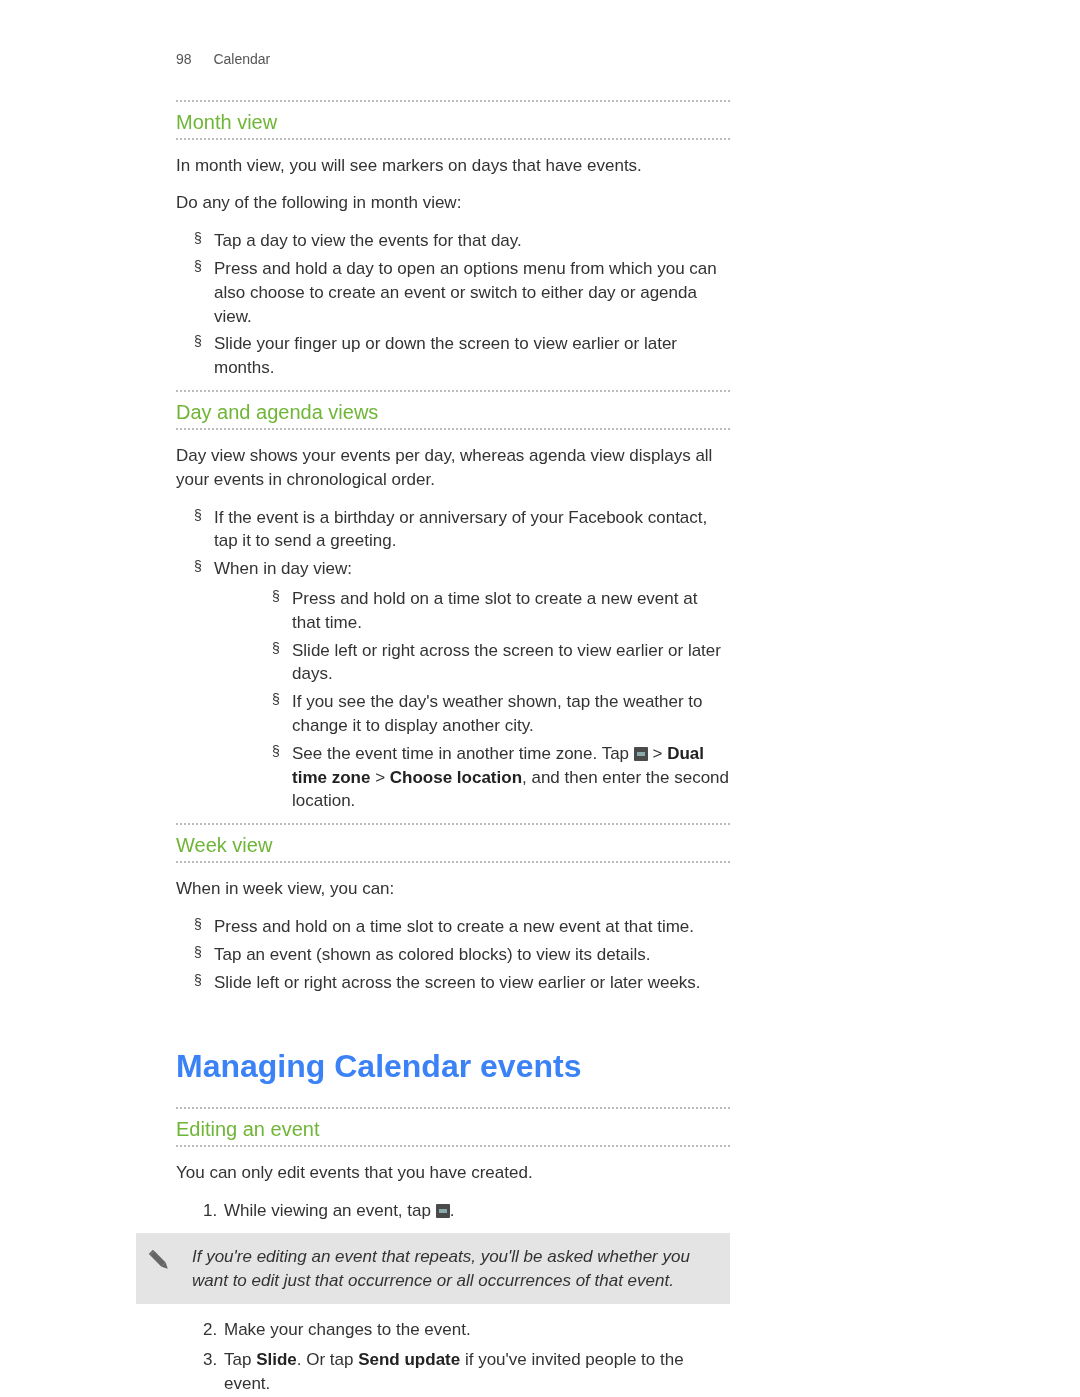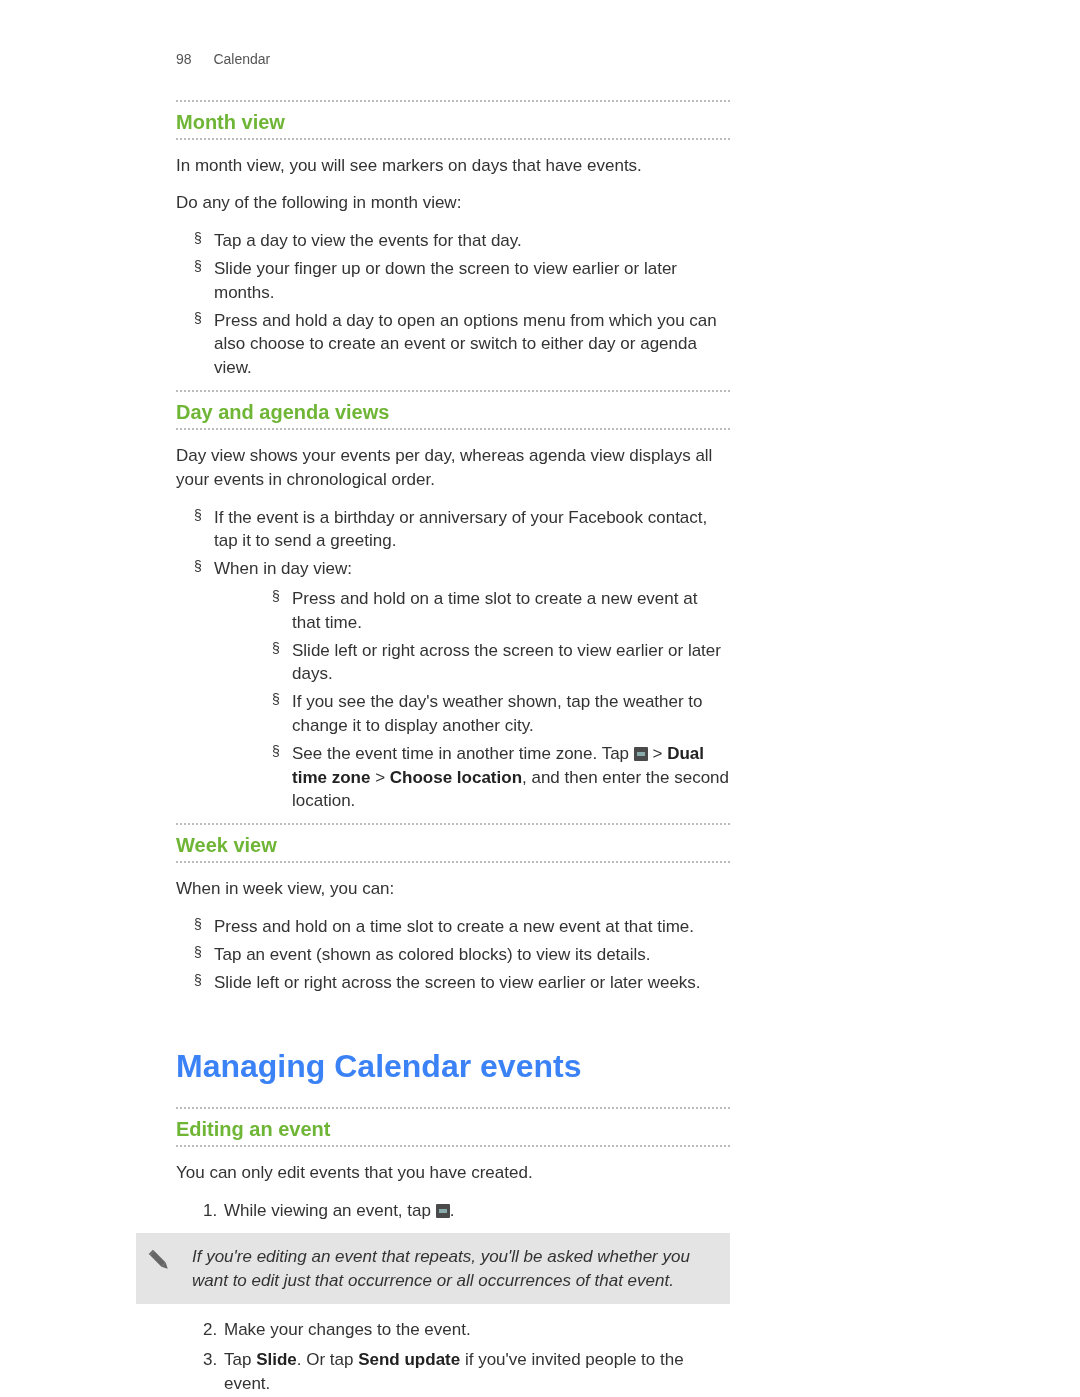--- a/index.html
+++ b/index.html
@@ -25,21 +25,21 @@
   }
   .header-line .pagenum { margin-right: 18px; }
   .dotted {
     border: none;
     border-top: 2px dotted #bbb;
     margin: 0;
   }
   .section-heading {
     color: #6fb536;
     font-size: 20px;
-    font-weight: 700;
+    font-weight: 400;
     padding: 6px 0 2px 0;
     border-bottom: 2px dotted #bbb;
     margin: 0;
   }
   .big-heading {
     color: #3b82f6;
     font-size: 32px;
     font-weight: 700;
     margin: 50px 0 18px 0;
   }
@@ -117,22 +117,22 @@
     <span>Calendar</span>
   </div>
 
   <div class="sect-block">
     <hr class="dotted">
     <h3 class="section-heading">Month view</h3>
     <p>In month view, you will see markers on days that have events.</p>
     <p>Do any of the following in month view:</p>
     <ul class="bullets">
       <li>Tap a day to view the events for that day.</li>
+      <li>Press and hold a day to open an options menu from which you can also choose to create an event or switch to either day or agenda view.</li>
       <li>Slide your finger up or down the screen to view earlier or later months.</li>
-      <li>Press and hold a day to open an options menu from which you can also choose to create an event or switch to either day or agenda view.</li>
     </ul>
   </div>
 
   <div class="sect-block">
     <hr class="dotted">
     <h3 class="section-heading">Day and agenda views</h3>
     <p>Day view shows your events per day, whereas agenda view displays all your events in chronological order.</p>
     <ul class="bullets">
       <li>If the event is a birthday or anniversary of your Facebook contact, tap it to send a greeting.</li>
       <li>

